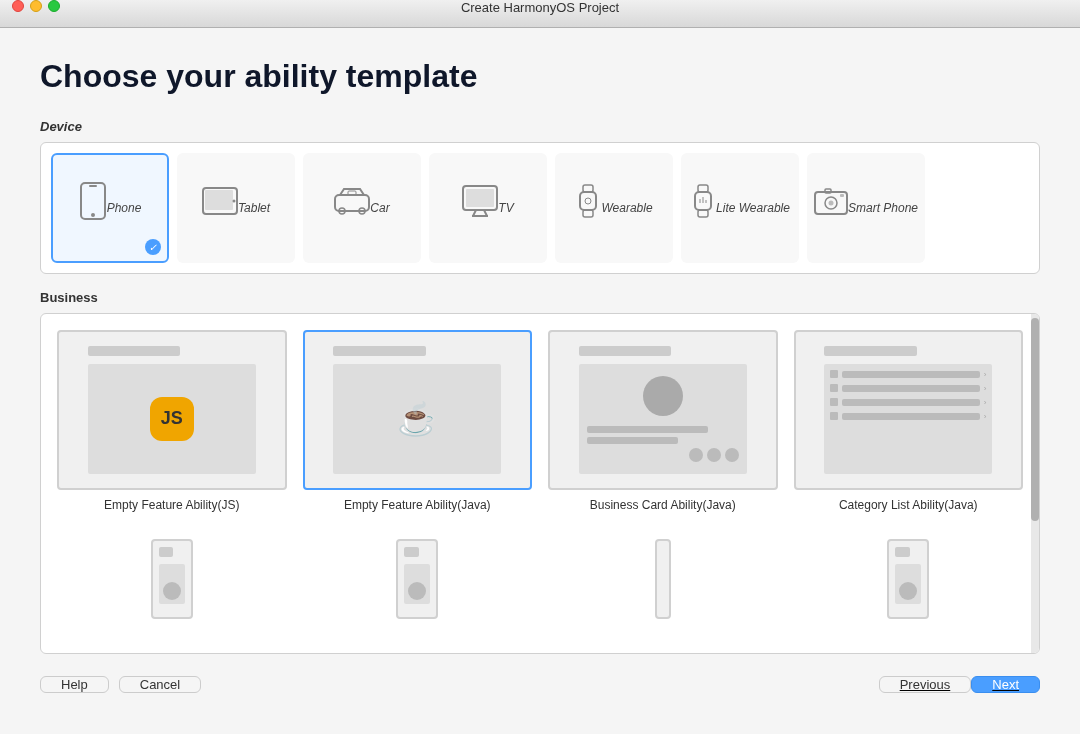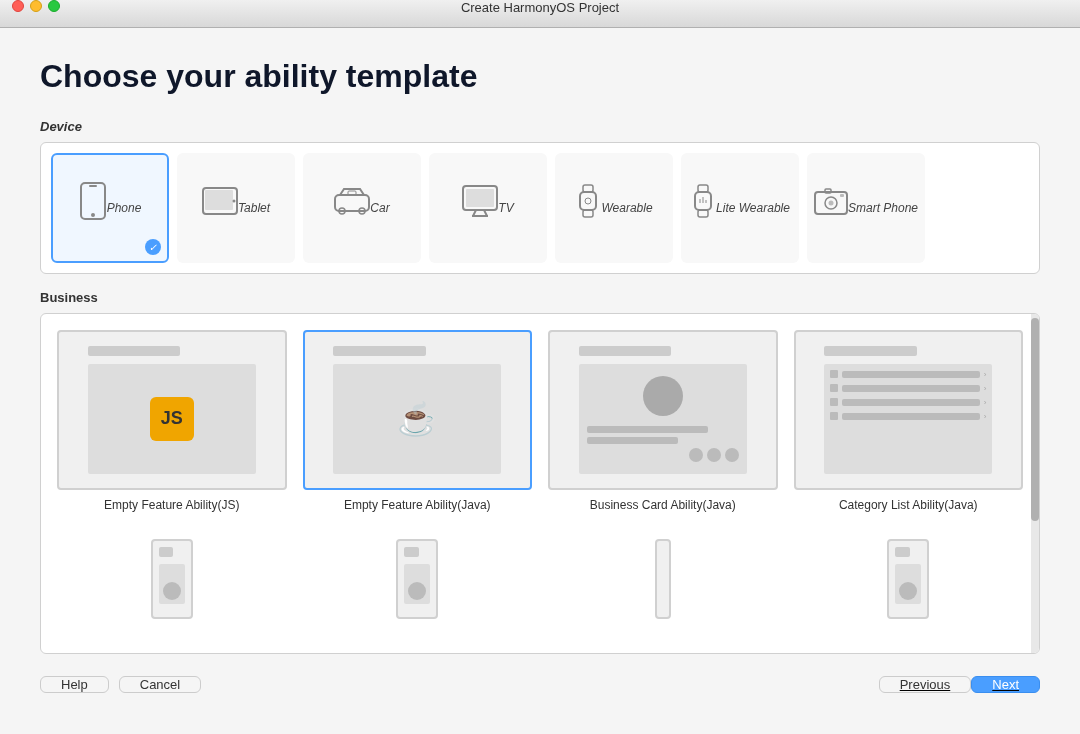--- a/index.html
+++ b/index.html
@@ -170,21 +170,21 @@
     }
     .preview-bar {
       height: 10px;
       background: #ccc;
       border-radius: 2px;
       width: 60%;
     }
     .preview-js-icon {
       width: 44px;
       height: 44px;
-      border-radius: 6px;
+      border-radius: 12px;
       background: #f0a500;
       display: flex;
       align-items: center;
       justify-content: center;
       color: #333;
       font-weight: 700;
       font-size: 18px;
     }
     .preview-circle {
       width: 40px;

